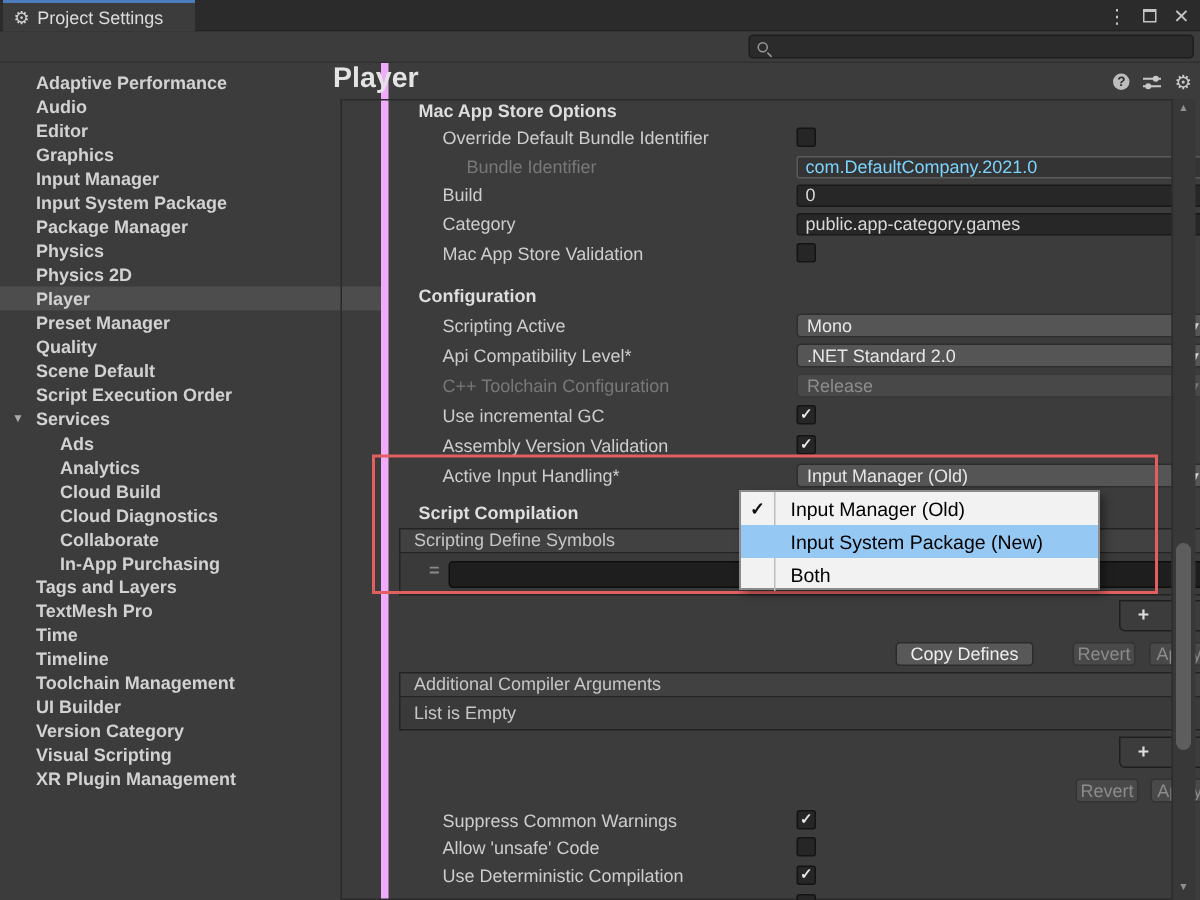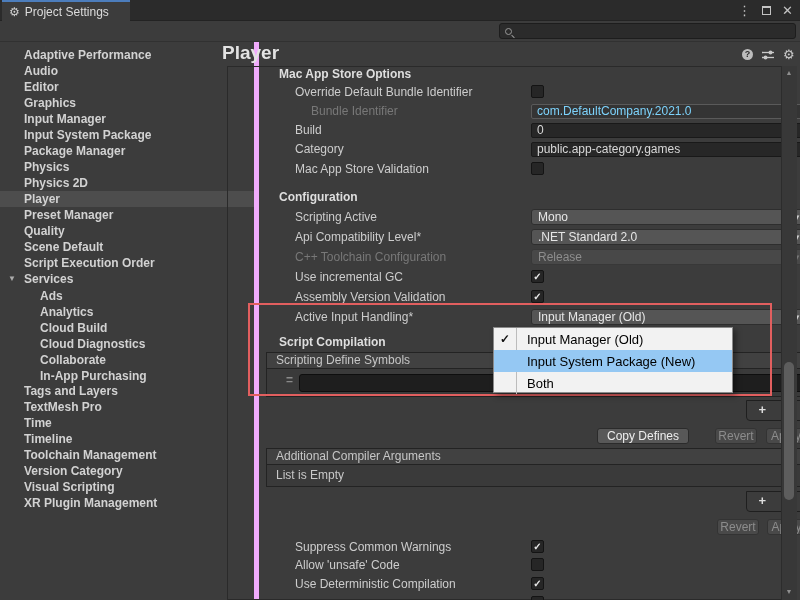--- a/index.html
+++ b/index.html
@@ -207,20 +207,24 @@
       <div class="side-item">
 
         <span class="side-label">Timeline</span>
       </div>
       <div class="side-item">
 
         <span class="side-label">Toolchain Management</span>
       </div>
       <div class="side-item">
 
+        <span class="side-label">UI Builder</span>
+      </div>
+      <div class="side-item">
+
         <span class="side-label">Version Category</span>
       </div>
       <div class="side-item">
 
         <span class="side-label">Visual Scripting</span>
       </div>
       <div class="side-item">
 
         <span class="side-label">XR Plugin Management</span>
       </div>

